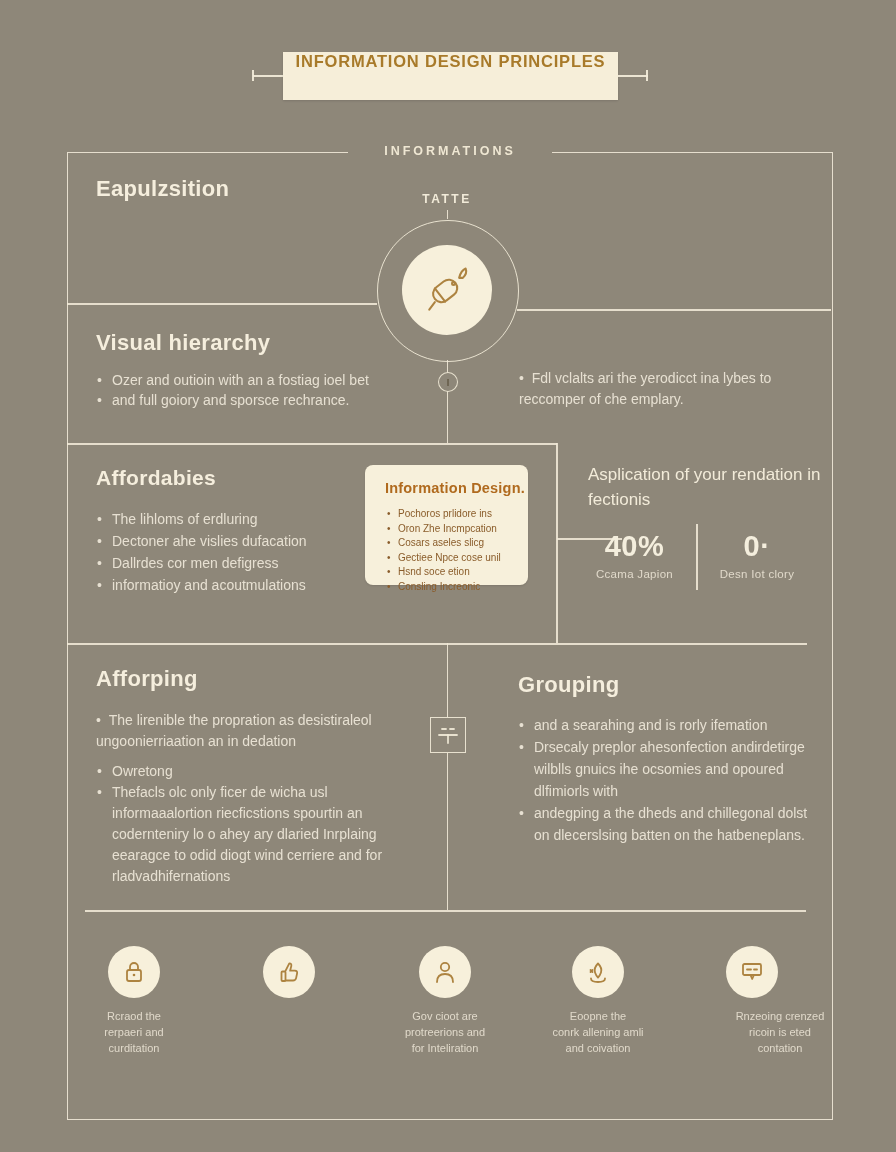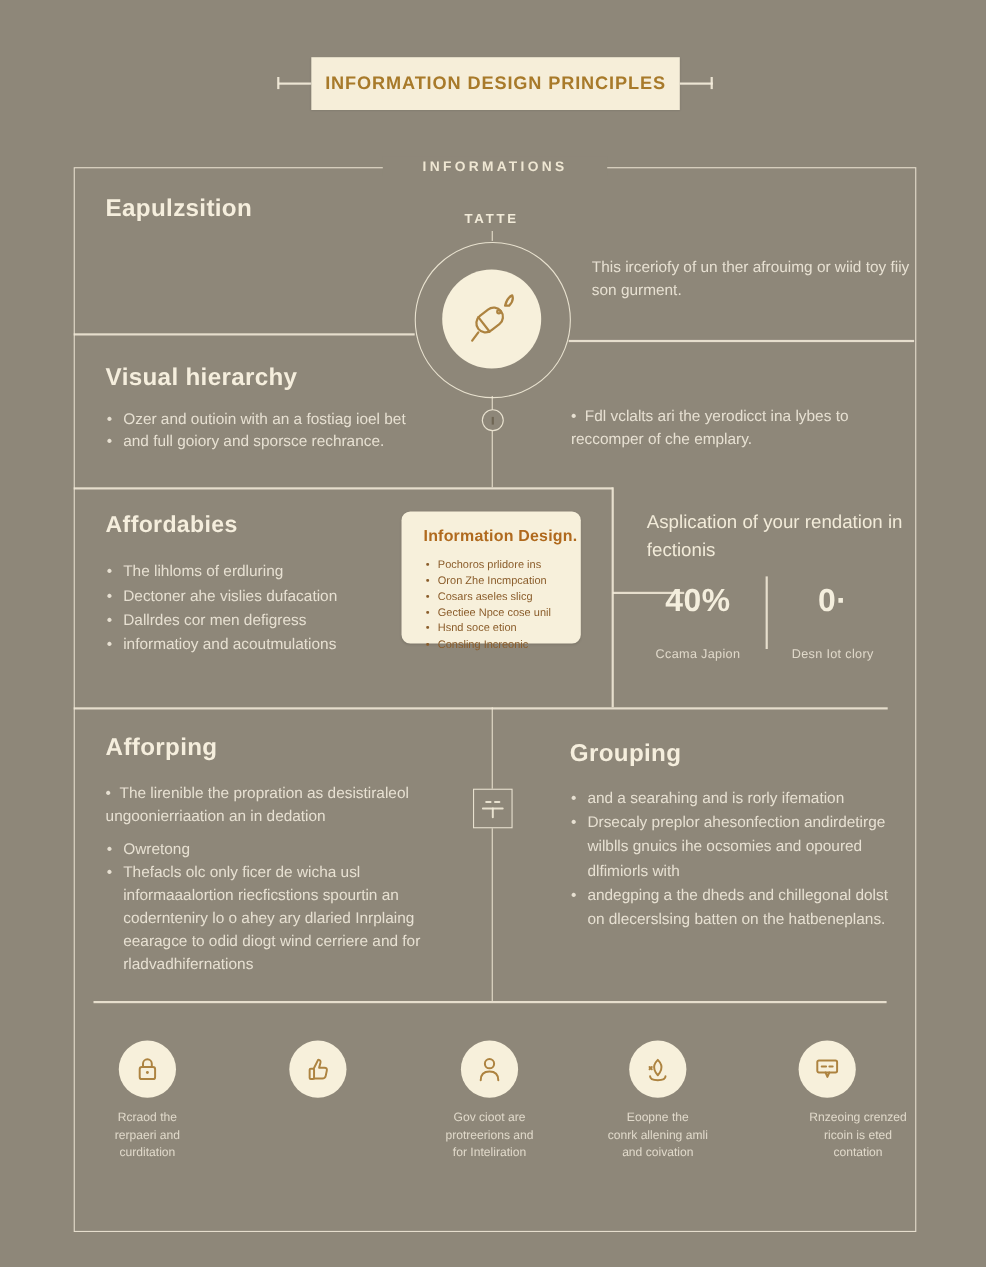--- a/index.html
+++ b/index.html
@@ -3,21 +3,21 @@
 <meta charset="utf-8">
 <style>
   html,body{margin:0;padding:0;}
   body{background:#8e8779;font-family:"Liberation Sans",sans-serif;}
   .canvas{position:relative;width:896px;height:1152px;background:#8e8779;overflow:hidden;}
   .line{position:absolute;background:rgba(242,235,216,0.88);}
   .h15{height:1.5px;} .w15{width:1.5px;}
 
   
   .banner{position:absolute;left:283px;top:52px;width:335px;height:48px;background:#f6eed9;
-          display:flex;align-items:center;justify-content:center;box-shadow:0 1px 2px rgba(0,0,0,0.12);}
+          display:flex;justify-content:center;box-shadow:0 1px 2px rgba(0,0,0,0.12);}
   .banner-title{color:#a87a2a;font-weight:bold;font-size:16.5px;letter-spacing:0.8px;}
   .decor-line{position:absolute;top:75px;height:2px;background:rgba(244,237,219,0.92);width:30px;}
   .decor-tick{position:absolute;top:70px;width:2px;height:11px;background:rgba(244,237,219,0.92);}
 
   
   .frame{position:absolute;left:67px;top:152px;width:764px;height:966px;border:1.5px solid rgba(242,235,218,0.88);}
   .frame-header{position:absolute;left:348px;top:142px;width:204px;text-align:center;background:#8e8779;
                 color:#efe7d3;font-size:12.5px;letter-spacing:3px;font-weight:bold;padding:2px 0;}
 
   
@@ -45,21 +45,21 @@
         box-shadow:0 1px 2px rgba(0,0,0,0.1);padding:0;}
   .card-title{position:absolute;left:20px;top:15px;color:#b06a1e;font-weight:bold;font-size:14.5px;letter-spacing:0.2px;}
   .card-bullets{position:absolute;left:22px;top:42px;width:130px;color:#8a5c2a;font-size:10px;line-height:14.5px;}
   .card-bullets .blt{padding-left:11px;}
   .card-bullets .blt::before{left:0;}
 
   
   .app-heading{position:absolute;left:588px;top:462px;width:250px;color:#f2ebd9;font-size:17px;line-height:25px;}
   .stat{position:absolute;top:530px;text-align:center;}
   .stat-value{color:#f4eedd;font-weight:bold;font-size:29px;letter-spacing:0.5px;}
-  .stat-label{margin-top:26px;color:rgba(238,231,216,0.85);font-size:11.5px;letter-spacing:0.3px;}
+  .stat-label{margin-top:5px;color:rgba(238,231,216,0.85);font-size:11.5px;letter-spacing:0.3px;}
 
   
   .square-node{position:absolute;left:430px;top:717px;width:34px;height:34px;background:#8e8779;
                border:1.5px solid rgba(242,235,216,0.9);display:flex;align-items:center;justify-content:center;}
 
   
   .f-circle{position:absolute;top:946px;width:52px;height:52px;border-radius:50%;background:#f7f0db;
             display:flex;align-items:center;justify-content:center;}
   .f-cap{position:absolute;top:1008px;width:170px;text-align:center;color:rgba(238,231,216,0.85);
          font-size:11px;line-height:16px;white-space:pre-line;}
@@ -106,21 +106,20 @@
         <line x1="17" y1="43" x2="11" y2="51"></line>
       </svg>
     </span>
   </div>
   <div class="node-circle">
     <div class="node-dash"></div>
   </div>
 
   <div class="heading" style="left:96px;top:176px;font-size:22px;">Eapulzsition</div>
 
-  <div class="body-text" style="left:538px;top:232px;width:290px;line-height:21px;">This irceriofy of un ther afrouimg or wiid toy fiiy son gurment.</div>
 
   <div class="heading" style="left:96px;top:330px;font-size:22px;">Visual hierarchy</div>
   <div class="body-text" style="left:96px;top:370px;width:350px;line-height:20px;">
     <div class="blt nowrap">Ozer and outioin with an a fostiag ioel bet</div>
     <div class="blt nowrap">and full goiory and sporsce rechrance.</div>
   </div>
 
   <div class="body-text" style="left:519px;top:368px;width:285px;line-height:21px;">
     <div class="blt-flush">Fdl vclalts ari the yerodicct ina lybes to reccomper of che emplary.</div>
   </div>

